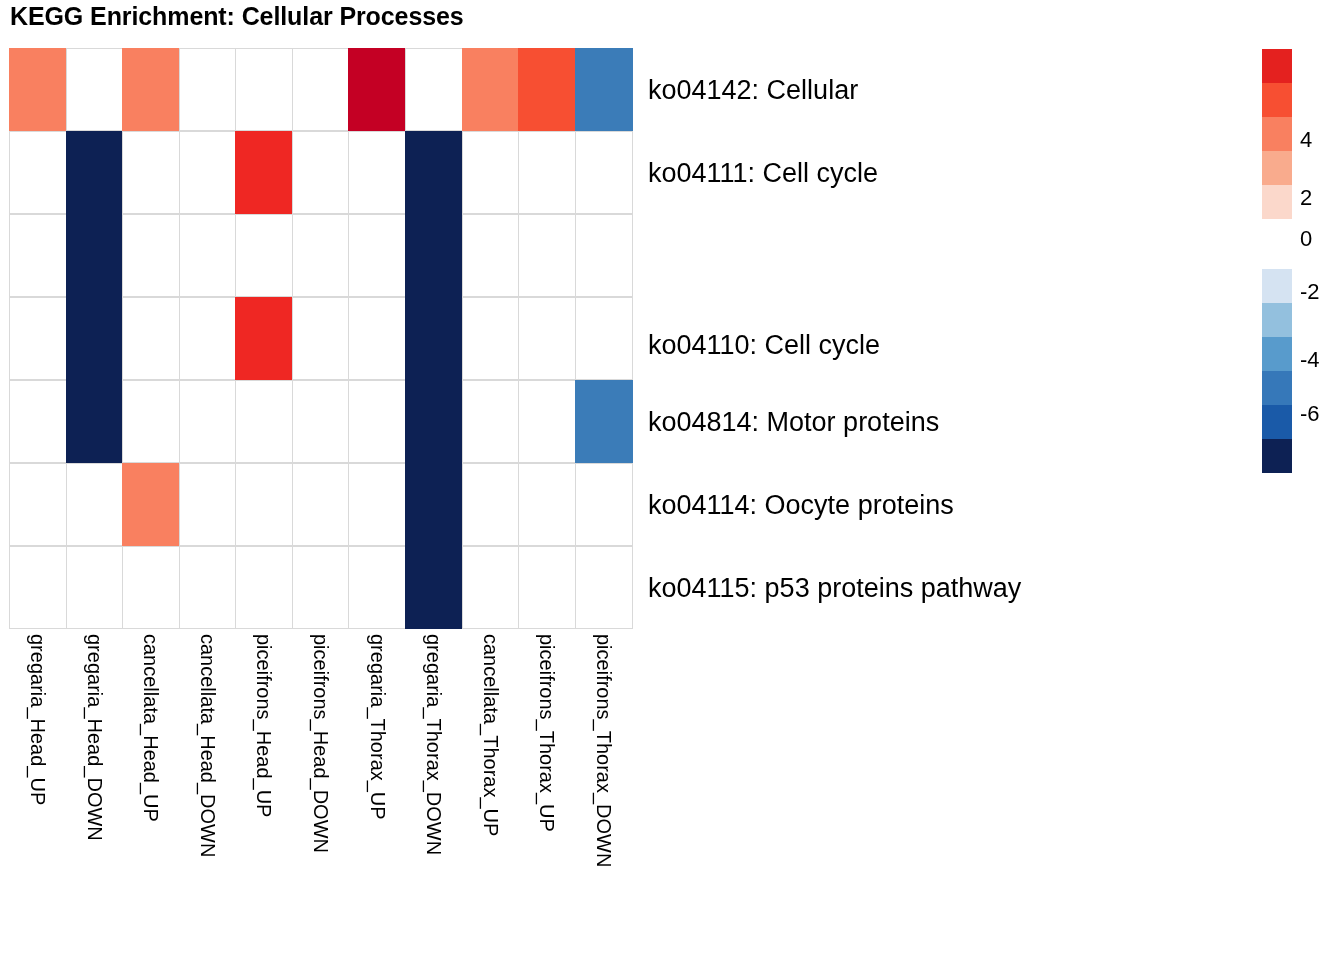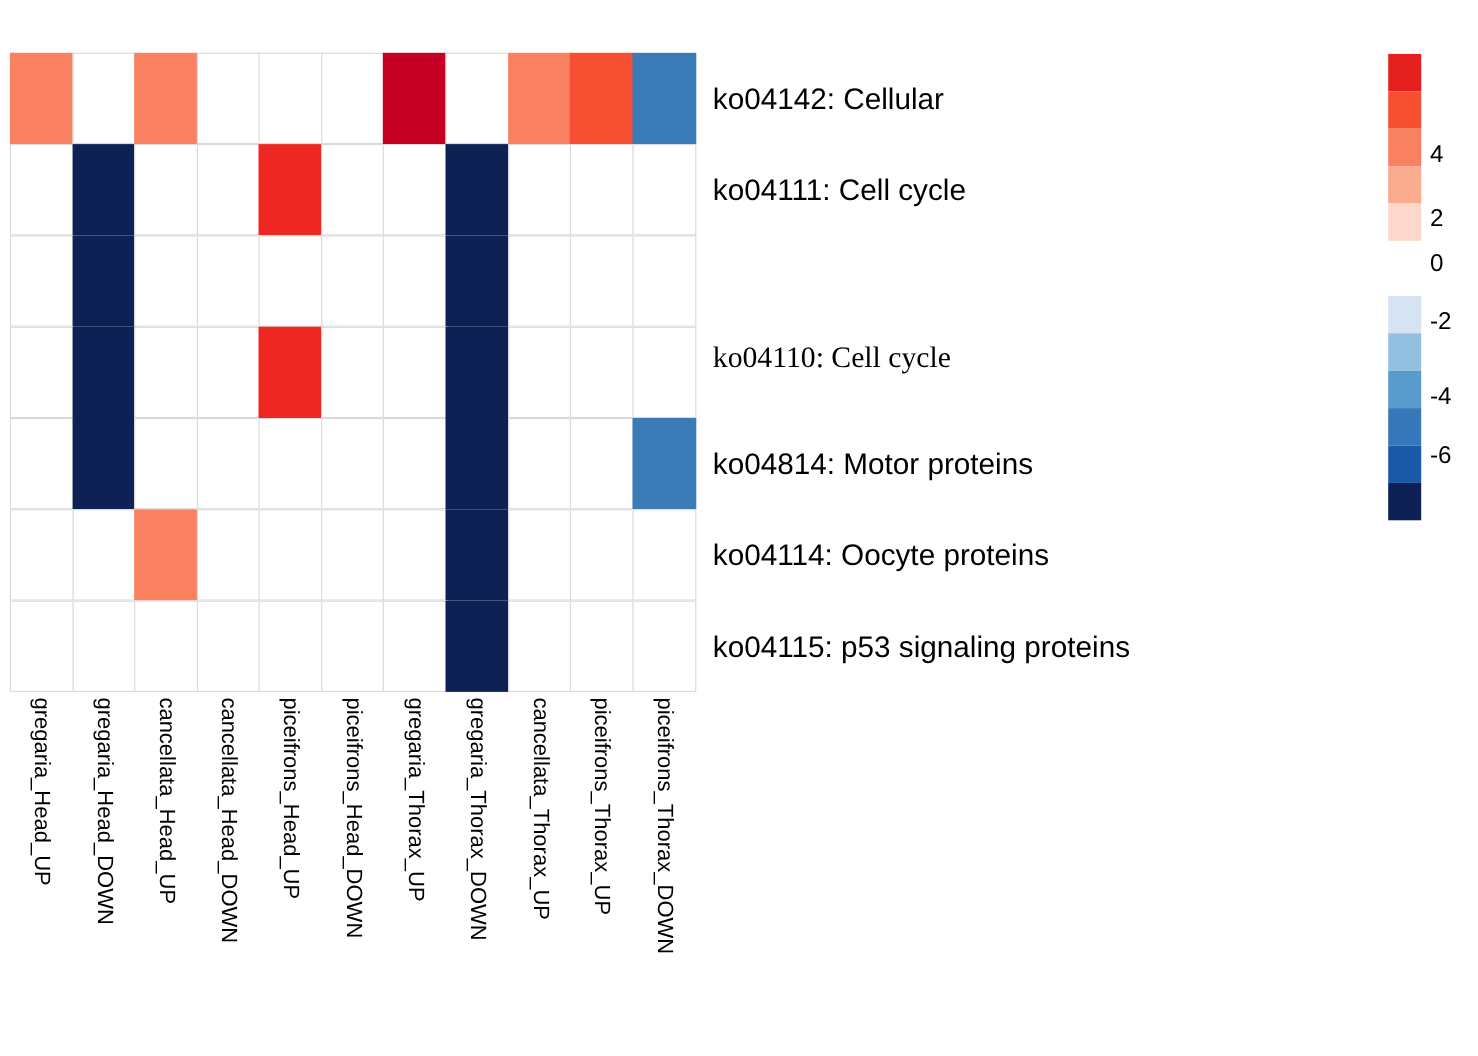--- a/index.html
+++ b/index.html
@@ -134,20 +134,21 @@
     color: #000000;
     white-space: nowrap;
     transform: translateY(-50%);
   }
 </style>
 </head>
 <body>
 
 <div id="page-root">
 
+  <div class="plot-title">KEGG Enrichment: Cellular Processes</div>
 
   <div id="heatmap">
       <div class="hm-row">
         <div class="hm-cell filled" style="background: rgb(249, 128, 96);"></div>
         <div class="hm-cell" style="background: rgb(255, 255, 255);"></div>
         <div class="hm-cell filled" style="background: rgb(249, 128, 96);"></div>
         <div class="hm-cell" style="background: rgb(255, 255, 255);"></div>
         <div class="hm-cell" style="background: rgb(255, 255, 255);"></div>
         <div class="hm-cell" style="background: rgb(255, 255, 255);"></div>
         <div class="hm-cell filled" style="background: rgb(196, 0, 36);"></div>
@@ -232,24 +233,24 @@
         <div class="hm-cell filled" style="background: rgb(13, 33, 84);"></div>
         <div class="hm-cell" style="background: rgb(255, 255, 255);"></div>
         <div class="hm-cell" style="background: rgb(255, 255, 255);"></div>
         <div class="hm-cell" style="background: rgb(255, 255, 255);"></div>
       </div>
     </div>
 
   <div id="row-labels">
       <div class="row-label" style="top: 0px;">ko04142: Cellular</div>
       <div class="row-label" style="top: 83px;">ko04111: Cell cycle</div>
-      <div class="row-label" style="top: 235px; font-family: Liberation Serif, serif;">ko04110: Cell cycle</div>
+      <div class="row-label" style="top: 255px;">ko04110: Cell cycle</div>
       <div class="row-label" style="top: 332px;">ko04814: Motor proteins</div>
       <div class="row-label" style="top: 415px;">ko04114: Oocyte proteins</div>
-      <div class="row-label" style="top: 498px;">ko04115: p53 signaling proteins</div>
+      <div class="row-label" style="top: 498px;">ko04115: p53 proteins pathway</div>
     </div>
 
   <div id="col-labels">
       <div class="col-label-slot" style="left: 0px; width: 56.5455px;">
         <div class="col-label-text">gregaria_Head_UP</div>
       </div>
       <div class="col-label-slot" style="left: 56.5455px; width: 56.5455px;">
         <div class="col-label-text">gregaria_Head_DOWN</div>
       </div>
       <div class="col-label-slot" style="left: 113.091px; width: 56.5455px;">

